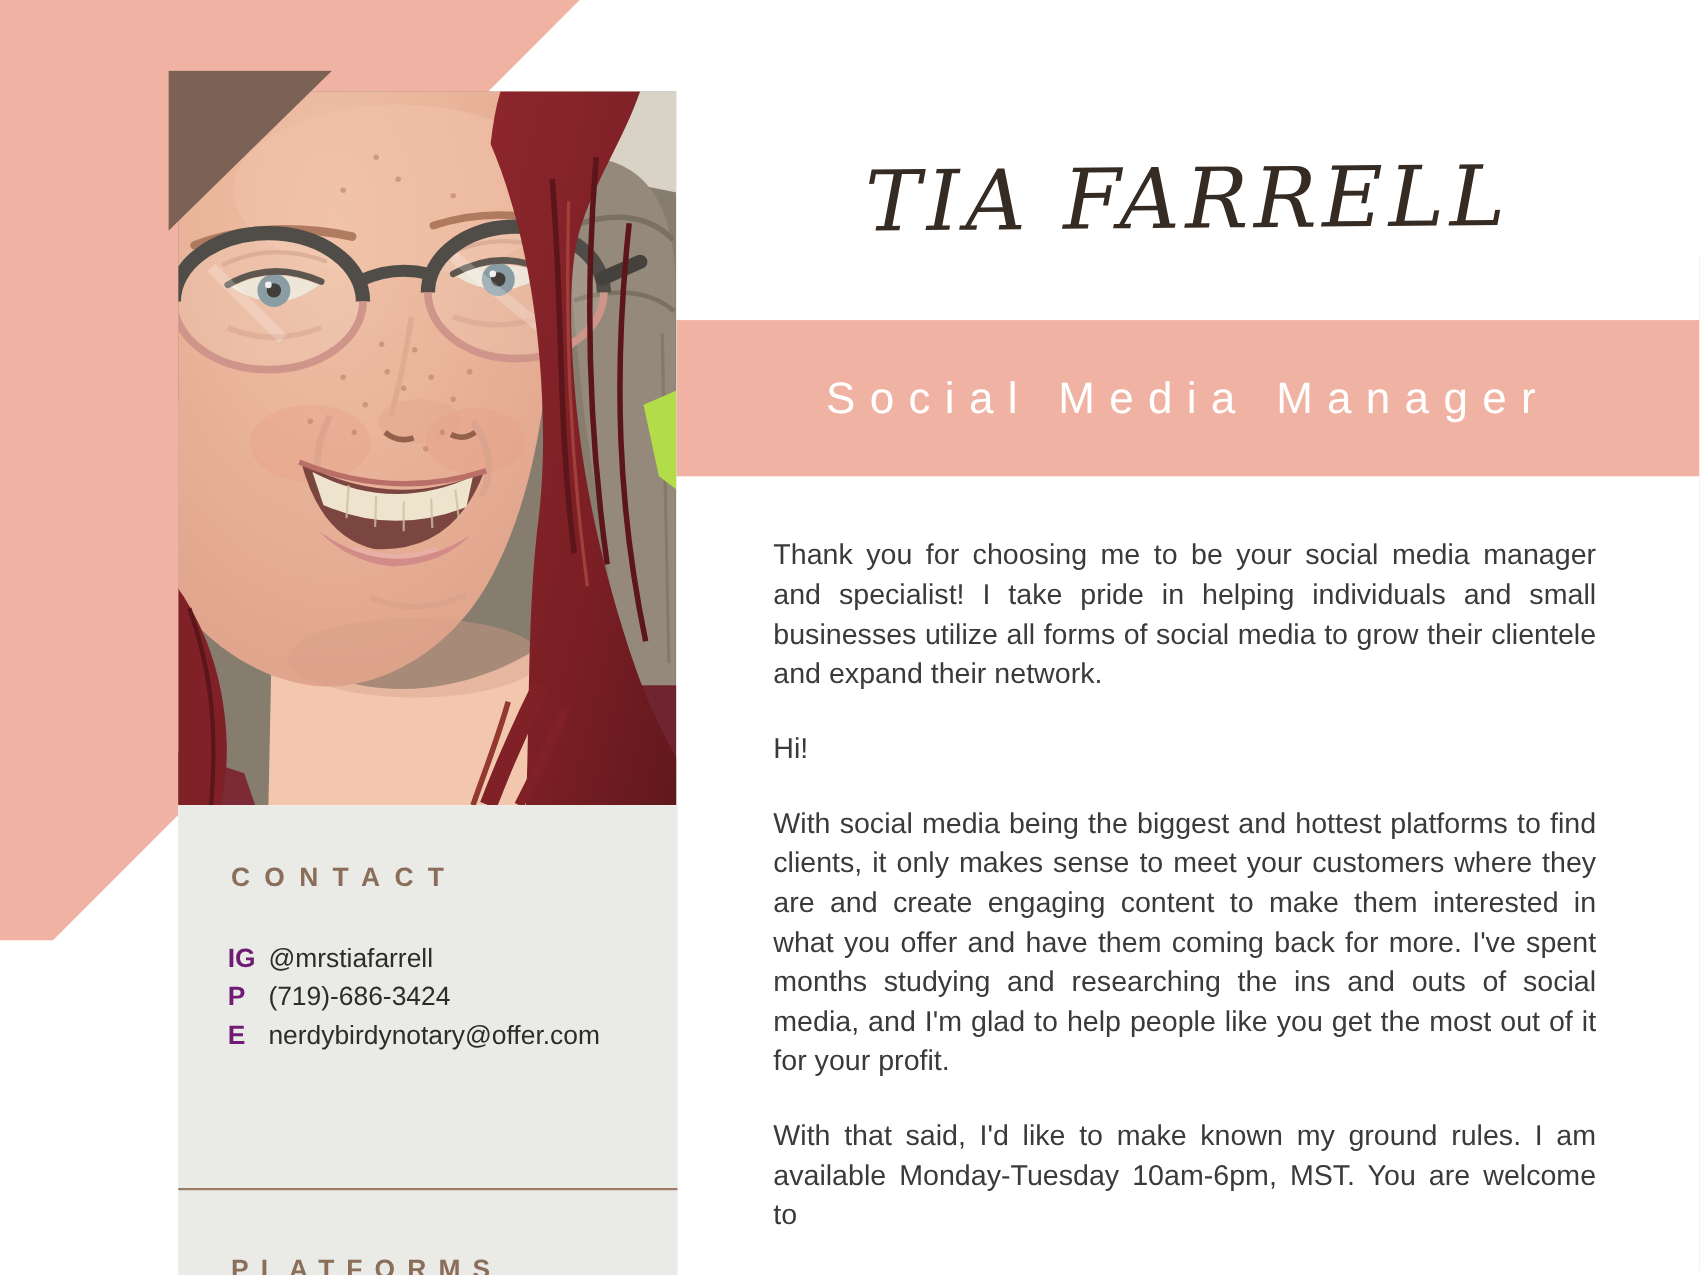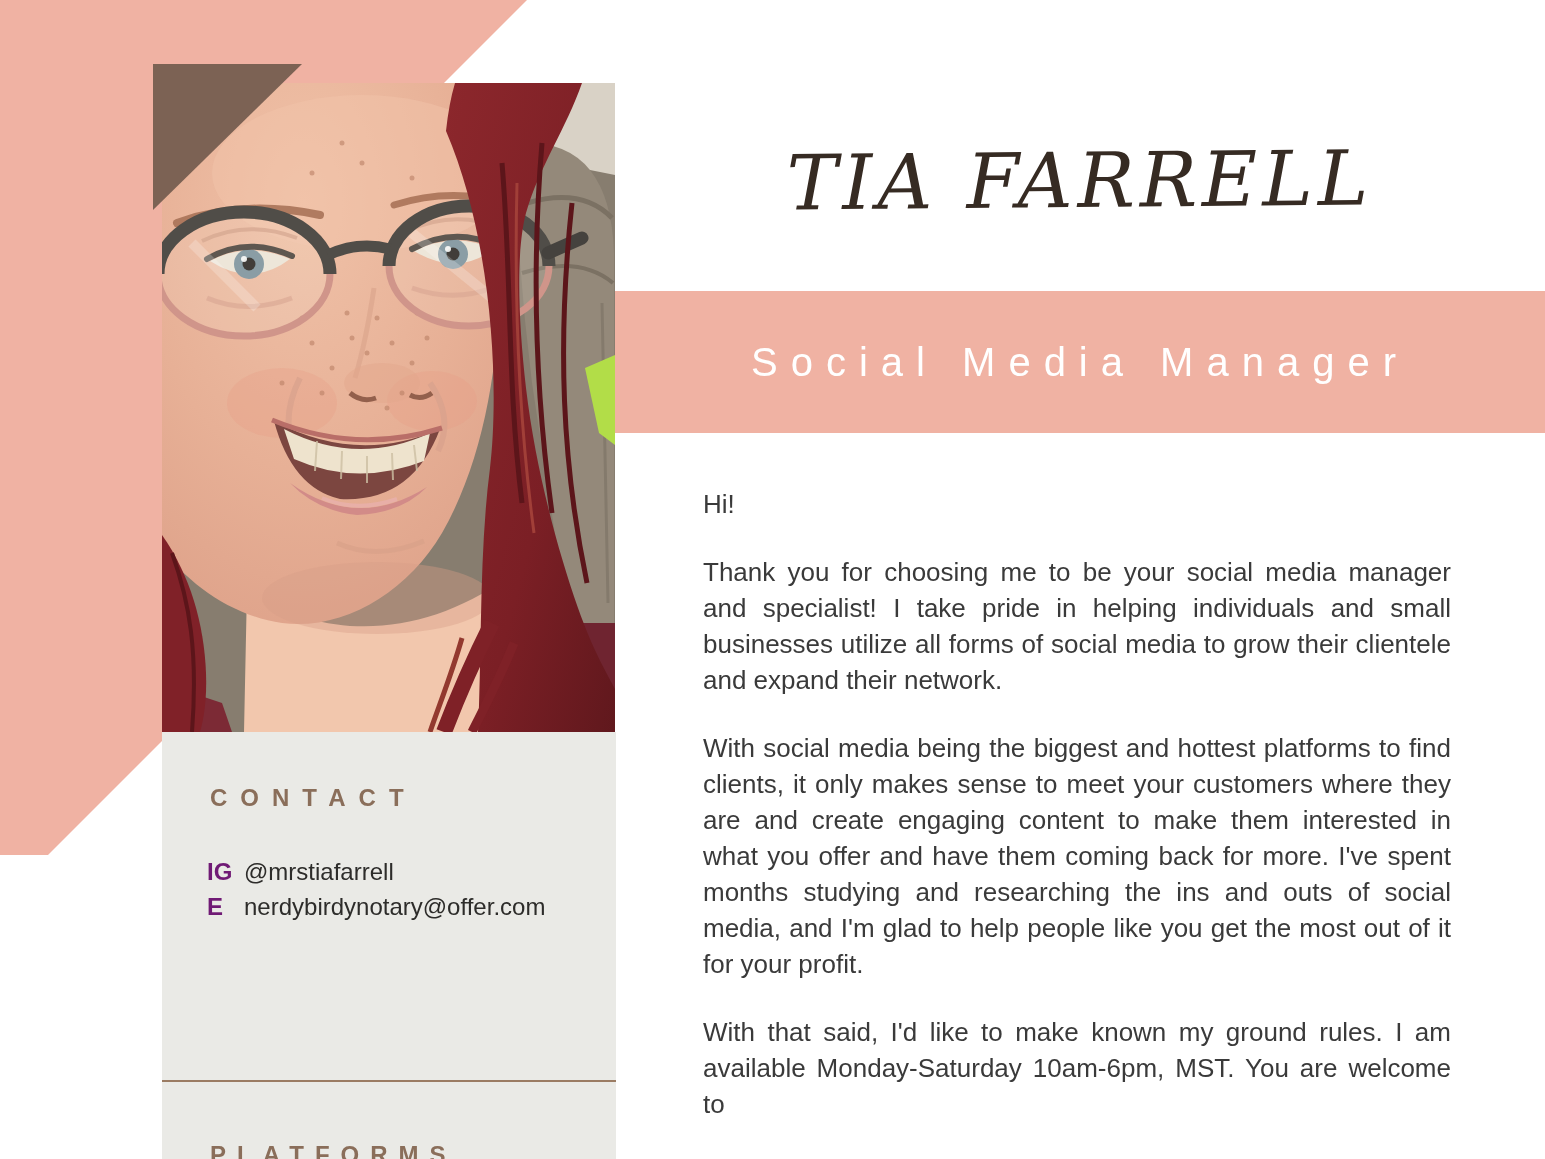--- a/index.html
+++ b/index.html
@@ -215,33 +215,36 @@
 
   <div class="brown-triangle"></div>
 
   <aside class="sidebar">
     <h2 class="side-heading contact-heading">CONTACT</h2>
     <div class="contact-list">
       <div class="contact-row">
         <span class="clabel">IG</span><span>@mrstiafarrell</span>
       </div>
       <div class="contact-row">
+        <span class="clabel">P</span><span>(719)-686-3424</span>
+      </div>
+      <div class="contact-row">
         <span class="clabel">E</span><span>nerdybirdynotary@offer.com</span>
       </div>
     </div>
     <hr class="divider">
     <h2 class="side-heading platforms-heading">PLATFORMS</h2>
   </aside>
 
   <h1 class="name-title">TIA FARRELL</h1>
 
   <div class="role-banner">
     <span>Social Media Manager</span>
   </div>
 
   <main class="letter">
+    <p>Thank you for choosing me to be your social media manager and specialist! I take pride in helping individuals and small businesses utilize all forms of social media to grow their clientele and expand their network.</p>
     <p>Hi!</p>
-    <p>Thank you for choosing me to be your social media manager and specialist! I take pride in helping individuals and small businesses utilize all forms of social media to grow their clientele and expand their network.</p>
     <p>With social media being the biggest and hottest platforms to find clients, it only makes sense to meet your customers where they are and create engaging content to make them interested in what you offer and have them coming back for more. I've spent months studying and researching the ins and outs of social media, and I'm glad to help people like you get the most out of it for your profit.</p>
-    <p class="clipped">With that said, I'd like to make known my ground rules. I am available Monday-Saturday 10am-6pm, MST. You are welcome to</p>
+    <p class="clipped">With that said, I'd like to make known my ground rules. I am available Monday-Tuesday 10am-6pm, MST. You are welcome to</p>
   </main>
 
 </div>
 
 </body></html>

